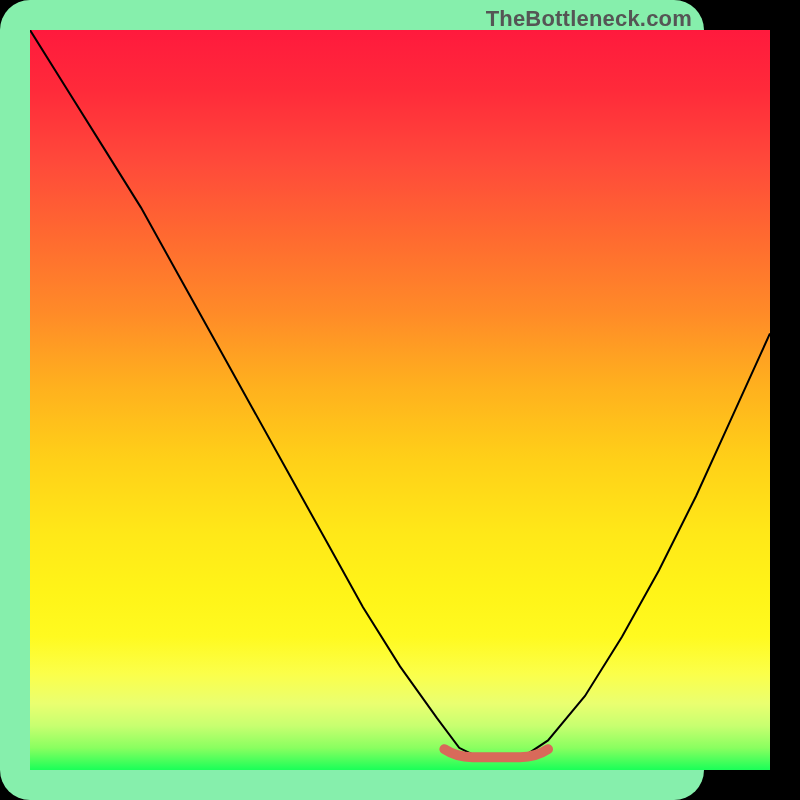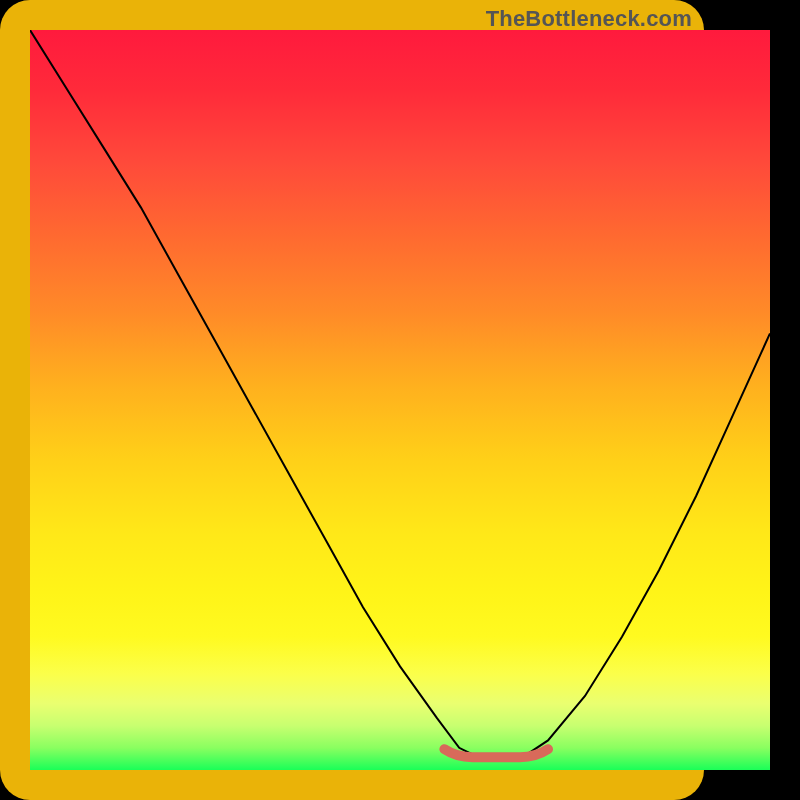--- a/index.html
+++ b/index.html
@@ -8,21 +8,21 @@
     width: 800px;
     height: 800px;
     background: #000;
     font-family: Arial, Helvetica, sans-serif;
     overflow: hidden;
   }
   .frame {
     position: relative;
     width: 704px;
     height: 800px;
-    background: #eab308;
+    background: #86efac;
     border-radius: 30px;
   }
   .watermark {
     position: absolute;
     top: 6px;
     right: 12px;
     color: #555;
     font-size: 22px;
     font-weight: 600;
     letter-spacing: 0.2px;

